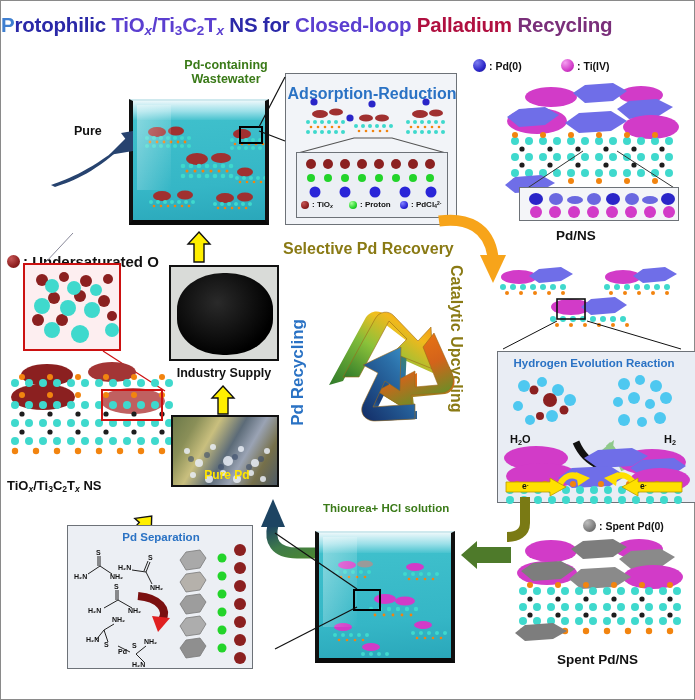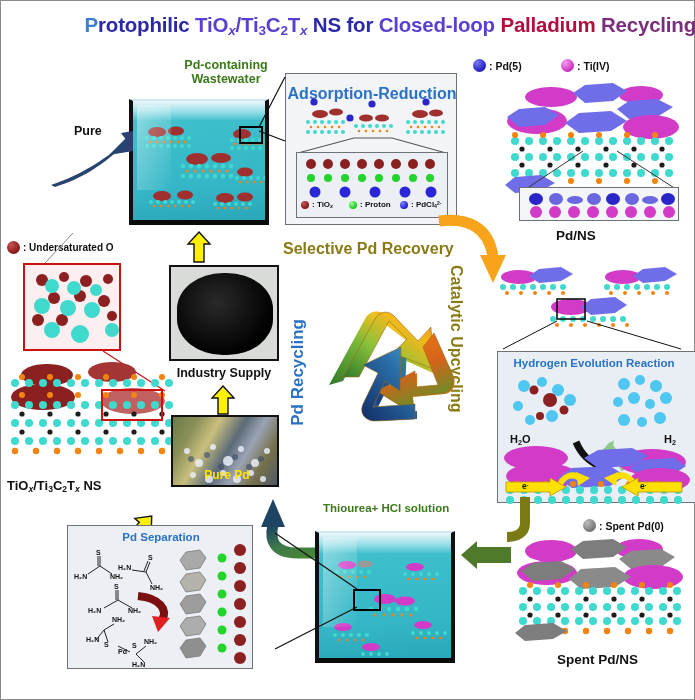--- a/index.html
+++ b/index.html
@@ -7,21 +7,21 @@
        font-family:"Liberation Sans","DejaVu Sans",sans-serif;}
   #figure{position:relative;width:695px;height:700px;background:#ffffff;
           border:1px solid #8a8a8a;box-sizing:border-box;}
   .abs{position:absolute;}
   .txt{position:absolute;white-space:nowrap;font-weight:bold;line-height:1;}
   sub{font-size:.66em;vertical-align:-.22em;font-weight:bold;}
   sup{font-size:.62em;vertical-align:.45em;font-weight:bold;}
   i.it{font-style:italic;}
 
   
-  #title{left:0;top:14px;width:695px;text-align:right;white-space:nowrap;
+  #title{left:0;top:14px;width:695px;text-align:left;white-space:nowrap;
          font-size:20.5px;font-weight:bold;letter-spacing:-.2px;}
   #title .c1{color:#3f7fd0;}
   #title .c2{color:#2b29a8;}
   #title .c3{color:#5b3fd0;}
   #title .c4{color:#b01040;}
   #title .c5{color:#7a2f7a;}
 
   
   .panelbox{position:absolute;box-sizing:border-box;}
   .white-panel{background:#f2f4f8;border:1.6px solid #6d7278;}
@@ -65,21 +65,21 @@
   <div id="title" class="txt">
     <span class="c1">P</span><span class="c2">rotophilic</span>
     <span class="c3">TiO<sub><i class="it">x</i></sub>/Ti<sub>3</sub>C<sub>2</sub>T<sub><i class="it">x</i></sub></span><span class="c2">&nbsp;NS for</span>
     <span class="c3">Closed-loop</span>
     <span class="c4">Palladium</span>
     <span class="c5">Recycling</span>
   </div>
 
   <div class="legend" style="left:472px;top:58px;font-size:10.5px;color:#111;">
     <span class="ball pd" style="width:13px;height:13px;"></span>
-    <span>: Pd(5)</span>
+    <span>: Pd(0)</span>
   </div>
   <div class="legend" style="left:560px;top:58px;font-size:10.5px;color:#111;">
     <span class="ball ti" style="width:13px;height:13px;"></span>
     <span>: Ti(IV)</span>
   </div>
 
   <div class="txt" style="left:145px;top:57px;width:160px;text-align:center;font-size:12.5px;color:#3a7a18;white-space:normal;line-height:1.15;">
      <span>Pd-containing</span><br>
      <span>Wastewater</span>
   </div>
@@ -581,21 +581,21 @@
         <stop offset="100%" stop-color="#14306a"></stop>
       </linearGradient>
     </defs>
     <g stroke="#9a6a1a" stroke-width="0.6">
       <path d="M20 74 L52 16 C56 8 66 7 71 13 L95 38 L108 24 L110 66 L70 50 L84 36 L66 18 L36 74 Z" fill="url(#ga2)"></path>
       <path d="M111 30 L129 70 C133 80 128 89 119 90 L88 92 L89 110 L54 88 L92 68 L92 84 L115 82 L100 44 Z" fill="url(#gb2)"></path>
       <path d="M92 116 L52 118 C42 118 36 110 40 101 L55 70 L40 62 L78 44 L77 88 L62 78 L50 104 L92 101 Z" fill="url(#gc2)"></path>
     </g>
   </svg>
 
-  <div class="legend" style="left:6px;top:240px;font-size:10px;color:#111;">
+  <div class="legend" style="left:6px;top:252px;font-size:15px;color:#111;">
     <span class="ball tio" style="width:13px;height:13px;"></span>
     <span>: Undersaturated O</span>
   </div>
 
   <div class="panelbox" style="left:22px;top:262px;width:98px;height:88px;background:#fdeef0;border:2px solid #cc1111;">
     <svg style="position:absolute;left:3px;top:3px;" width="92" height="82">
       <g fill="#8b2020">
         <circle cx="14" cy="12" r="6"></circle>
           <circle cx="36" cy="9" r="5"></circle>
           <circle cx="58" cy="13" r="6"></circle>

